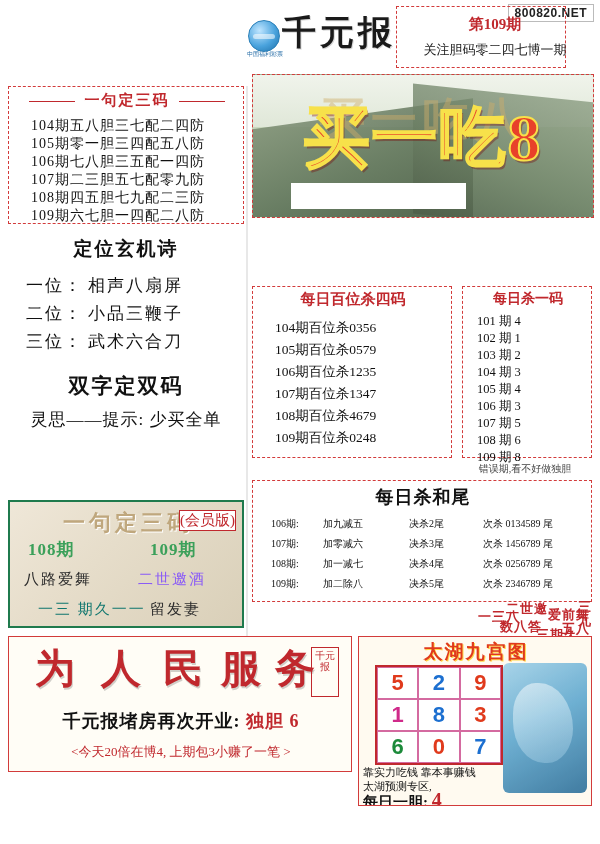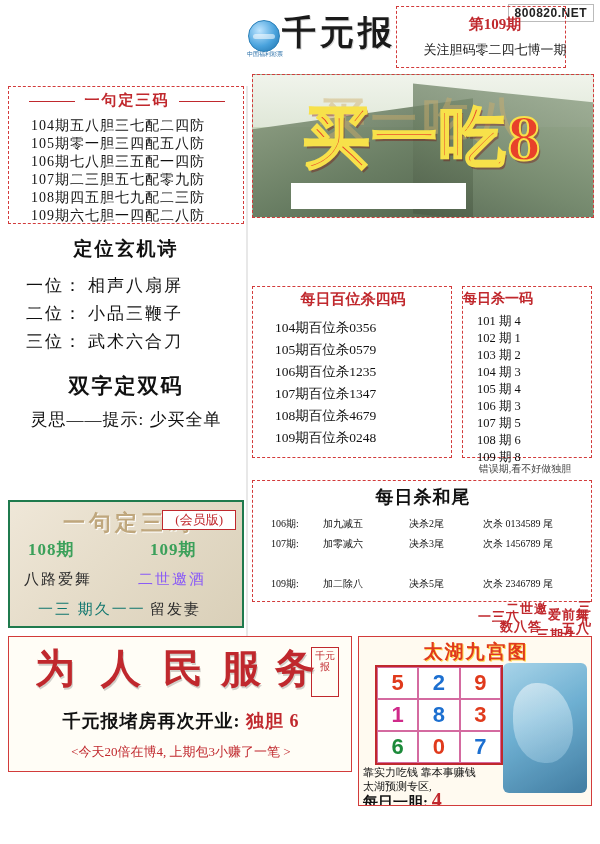--- a/index.html
+++ b/index.html
@@ -141,21 +141,21 @@
   #baiwei{left:252px;top:286px;width:200px;height:172px;}
   #baiwei .hd{
     position:absolute;left:0;top:3px;width:200px;text-align:center;
     font-size:15px;font-weight:bold;color:#c0282d;
   }
   #baiwei .li{position:absolute;left:22px;font-size:13.5px;color:#111;}
 
   
   #shayima{left:462px;top:286px;width:130px;height:172px;}
   #shayima .hd{
-    position:absolute;left:0;top:3px;width:130px;
+    position:absolute;left:0;top:3px;width:130px;text-align:center;
     font-size:14px;font-weight:bold;color:#c0282d;
   }
   #shayima .li{position:absolute;left:14px;font-size:12.5px;color:#111;}
   .err-note{
     position:absolute;left:452px;top:462px;width:146px;
     font-size:10px;color:#444;text-align:center;
   }
 
   
   #shahewei{left:252px;top:480px;width:340px;height:122px;}
@@ -184,22 +184,22 @@
   #greenbox .bg{
     position:absolute;left:0;top:0;width:236px;height:128px;
     background:linear-gradient(135deg,#efe7d8 0%, #e6ddca 40%, #d9cfb8 100%);
   }
   #greenbox .t1{
     position:absolute;left:0;top:6px;width:236px;text-align:center;
     font-size:22px;font-weight:bold;color:#bfa77d;letter-spacing:4px;
     text-shadow:1px 1px 0 #fff;
   }
   #greenbox .tag{
-    position:absolute;right:6px;top:8px;font-size:13px;color:#c0282d;
-    border:1px solid #c0282d;padding:0 12px;background:#fff;
+    position:absolute;right:6px;top:8px;font-size:15px;color:#c0282d;
+    border:1px solid #c0282d;padding:0 0;background:#fff;
   }
   #greenbox .g1{
     position:absolute;left:18px;top:36px;font-size:17px;font-weight:bold;color:#3ba05a;
     letter-spacing:1px;
   }
   #greenbox .g2{
     position:absolute;left:140px;top:36px;font-size:17px;font-weight:bold;color:#3ba05a;
     letter-spacing:1px;
   }
   #greenbox .r1{position:absolute;left:14px;top:68px;font-size:15px;color:#2b2b2b;letter-spacing:2px;}
@@ -362,20 +362,23 @@
   </div>
   <div class="err-note">错误期,看不好做独胆</div>
 
   <div class="panel dash-red" id="shahewei">
     <div class="hd">每日杀和尾</div>
     <div class="li" style="top:36px">
       <span class="c1">106期:</span><span class="c2">加九减五</span><span class="c3">决杀2尾</span><span>次杀 0134589 尾</span>
     </div>
     <div class="li" style="top:56px">
       <span class="c1">107期:</span><span class="c2">加零减六</span><span class="c3">决杀3尾</span><span>次杀 1456789 尾</span>
+    </div>
+    <div class="li" style="top:76px">
+      <span class="c1">108期:</span><span class="c2">加一减七</span><span class="c3">决杀4尾</span><span>次杀 0256789 尾</span>
     </div>
     <div class="li" style="top:96px">
       <span class="c1">109期:</span><span class="c2">加二除八</span><span class="c3">决杀5尾</span><span>次杀 2346789 尾</span>
     </div>
   </div>
 
   <div class="redchars">
     <span style="left:84px;top:0;margin-top:34px;">三期久</span>
     <span style="left:54px;top:8px;">二世邀</span>
     <span style="left:26px;top:16px;">一三八</span>

